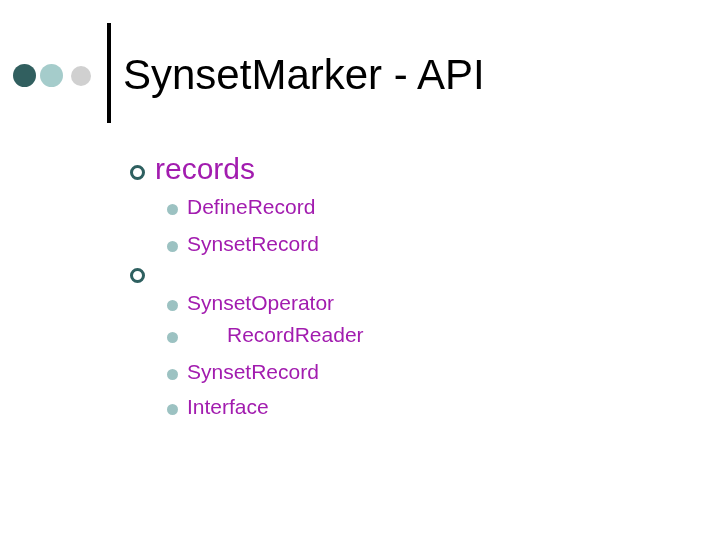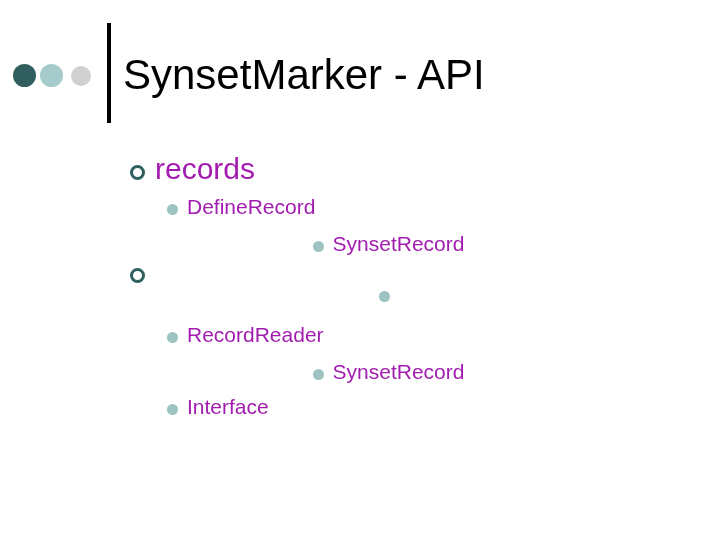--- a/index.html
+++ b/index.html
@@ -56,22 +56,22 @@
   }
   .bullet-dot {
     flex: 0 0 auto;
     width: 11px; height: 11px;
     border-radius: 50%;
     background: #9CC2C2;
     margin-right: 9px;
     position: relative; top: 3px;
   }
   .m7 { margin-top: 7px; }
-  .m8 { margin-top: 8px; justify-content: center; }
-  .m9 { margin-top: 21px; }
+  .m8 { margin-top: 8px; }
+  .m9 { margin-top: 3px; gap: 40px; }
   .m6 { margin-top: 6px; align-items: center; }
   .label { white-space: nowrap; }
 </style>
 </head>
 <body>
 
 <div class="slide">
 
   <span class="dot dot-1" style="background-color: rgb(49, 95, 95);"></span>
   <span class="dot dot-2" style="background-color: rgb(165, 204, 203);"></span>
@@ -94,20 +94,21 @@
     <div class="row row-l2 m8">
       <span class="bullet-dot" style="background-color: rgb(156, 194, 194);"></span>
       <span class="label">SynsetRecord</span>
     </div>
 
     <div class="row row-l1 m7">
       <span class="bullet-ring" style="border-color: rgb(46, 96, 96);"></span>
     </div>
     <div class="row row-l2 m8">
       <span class="bullet-dot" style="background-color: rgb(156, 194, 194);"></span>
+      <span class="label">SynsetOperator</span>
     </div>
     <div class="row row-l2 m9">
       <span class="bullet-dot" style="background-color: rgb(156, 194, 194);"></span>
       <span class="label">RecordReader</span>
     </div>
     <div class="row row-l2 m8">
       <span class="bullet-dot" style="background-color: rgb(156, 194, 194);"></span>
       <span class="label">SynsetRecord</span>
     </div>
 

